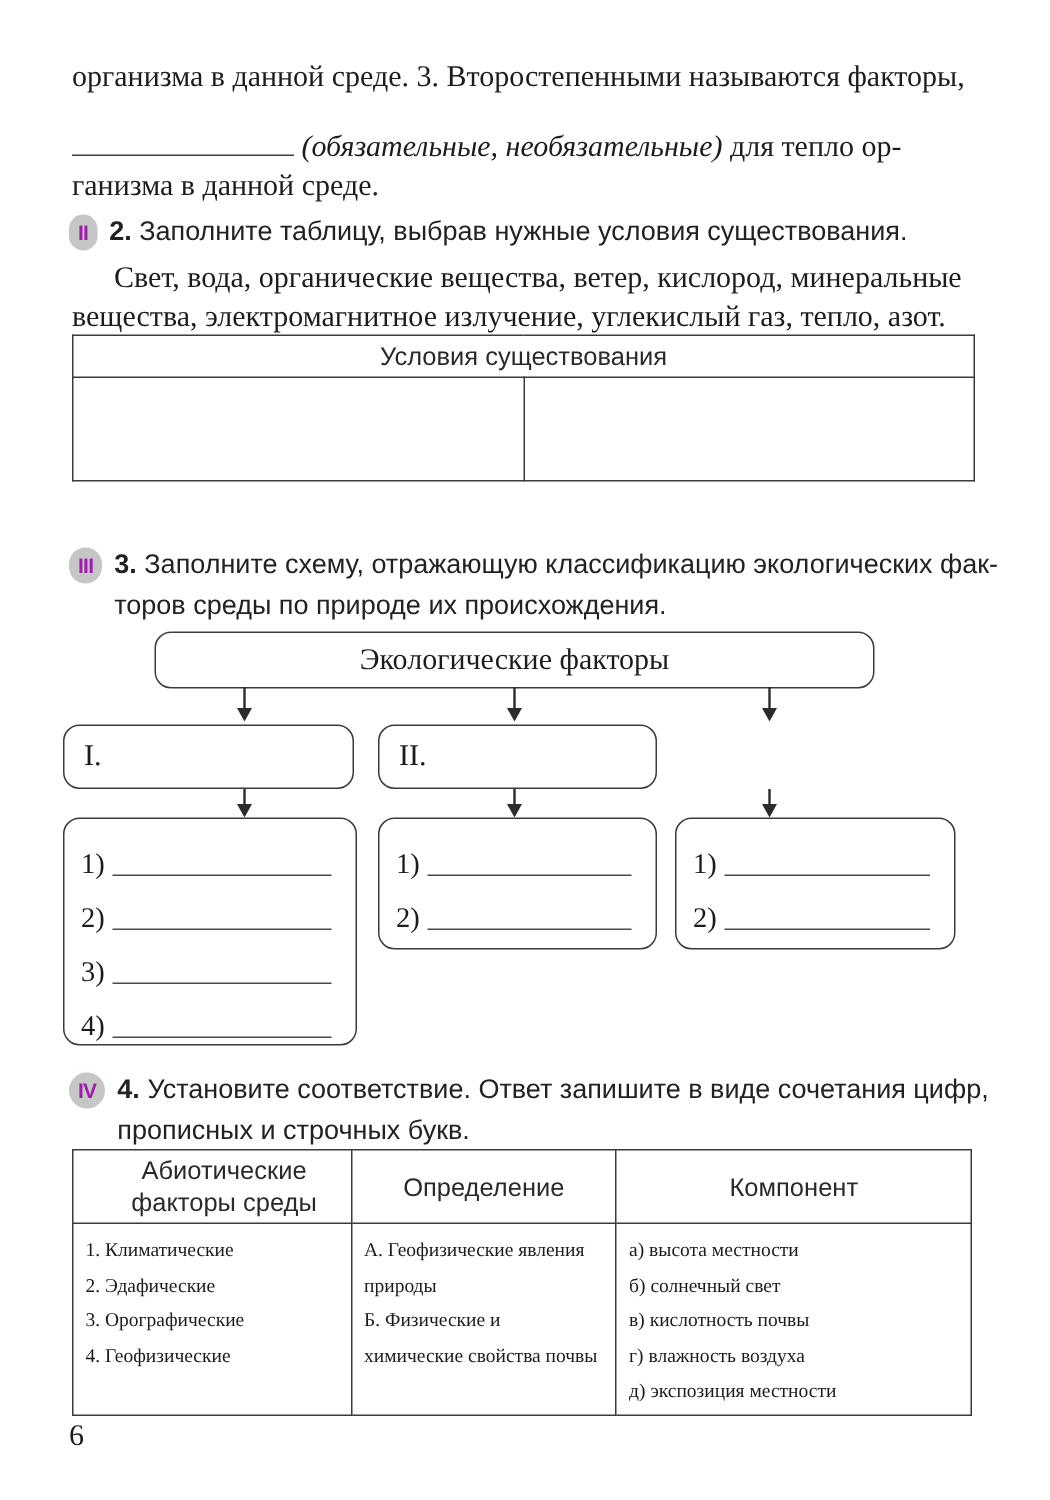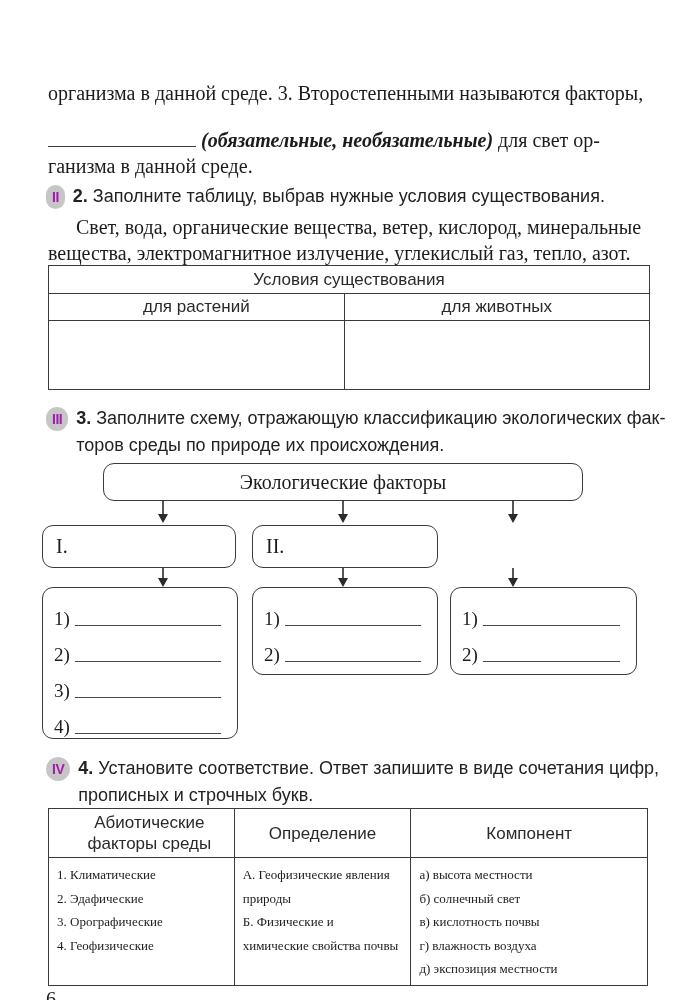--- a/index.html
+++ b/index.html
@@ -3,25 +3,25 @@
 <meta charset="utf-8">
 <style>
   * { margin:0; padding:0; box-sizing:border-box; }
   html,body { background:#e8e8e8; }
   .page {
     position:relative; width:700px; height:1000px; margin:0 auto;
     background:#ffffff; overflow:hidden;
     font-family:"Liberation Serif", serif; color:#1c1c1c;
   }
   .serif { font-family:"Liberation Serif", serif; font-size:20px; line-height:26px; }
-  .abs { position:absolute;margin-top:42px; }
+  .abs { position:absolute; }
 
   
   .blank-inline { display:inline-block; width:148px; border-bottom:1.6px solid #3d3d3d; height:18px; vertical-align:baseline; }
-  .hint { font-weight:bold; font-style:italic;text-align:center; }
+  .hint { font-weight:normal; font-style:italic;text-align:center; }
 
   
   .task-row { display:flex; align-items:flex-start; }
   .badge {
     flex:0 0 auto; display:inline-flex; align-items:center; justify-content:center;
     min-width:15px; height:24px; padding:0 6px; margin:2px 8px 0 0;
     background:#c6c6c6; color:#a21caf; border-radius:13px;
     font-family:"Liberation Sans", sans-serif; font-weight:bold; font-size:14px; letter-spacing:-0.5px;
   }
   .task-text { font-family:"Liberation Sans", sans-serif; font-size:18px; line-height:27px; color:#222; }
@@ -48,44 +48,40 @@
 
   .page-num { font-size:20px; }
 </style>
 </head>
 <body>
 
 <div class="page">
 
   <div class="abs serif" style="left:48px; top:38px; width:608px;">
     <span style="display:block;">организма в данной среде. 3. Второстепенными называются факторы,</span>
-    <span style="display:block; margin-top:21px;"><span class="blank-inline"></span> <span class="hint">(обязательные, необязательные)</span><span> для свет ор-</span></span>
+    <span style="display:block; margin-top:21px;"><span class="blank-inline"></span> <span class="hint">(обязательные, необязательные)</span><span> для тепло ор-</span></span>
     <span style="display:block;">ганизма в данной среде.</span>
   </div>
 
   <div class="abs task-row" style="left:46px; top:141px; width:612px;">
     <span class="badge">II</span>
     <span class="task-text"><b>2.</b> <span>Заполните таблицу, выбрав нужные условия существования.</span></span>
   </div>
 
   <div class="abs serif" style="left:48px; top:172px; width:608px;">
     <span style="display:block; text-indent:28px;">Свет, вода, органические вещества, ветер, кислород, минеральные</span>
     <span style="display:block;">вещества, электромагнитное излучение, углекислый газ, тепло, азот.</span>
   </div>
 
   <div class="abs" style="left:48px; top:223px; width:602px;">
     <table>
       <tbody>
           <tr>
             <td colspan="2" class="t-head t1-title">Условия существования</td>
           </tr>
-      <tr>
-        <td class="t-head t1-sub" style="width:49.2%;">для растений</td>
-        <td class="t-head t1-sub">для животных</td>
-      </tr>
       <tr>
         <td class="t1-body"></td>
         <td class="t1-body"></td>
       </tr>
     </tbody>
       </table>
   </div>
 
   <div class="abs task-row" style="left:46px; top:363px; width:620px;">
     <span class="badge">III</span>

